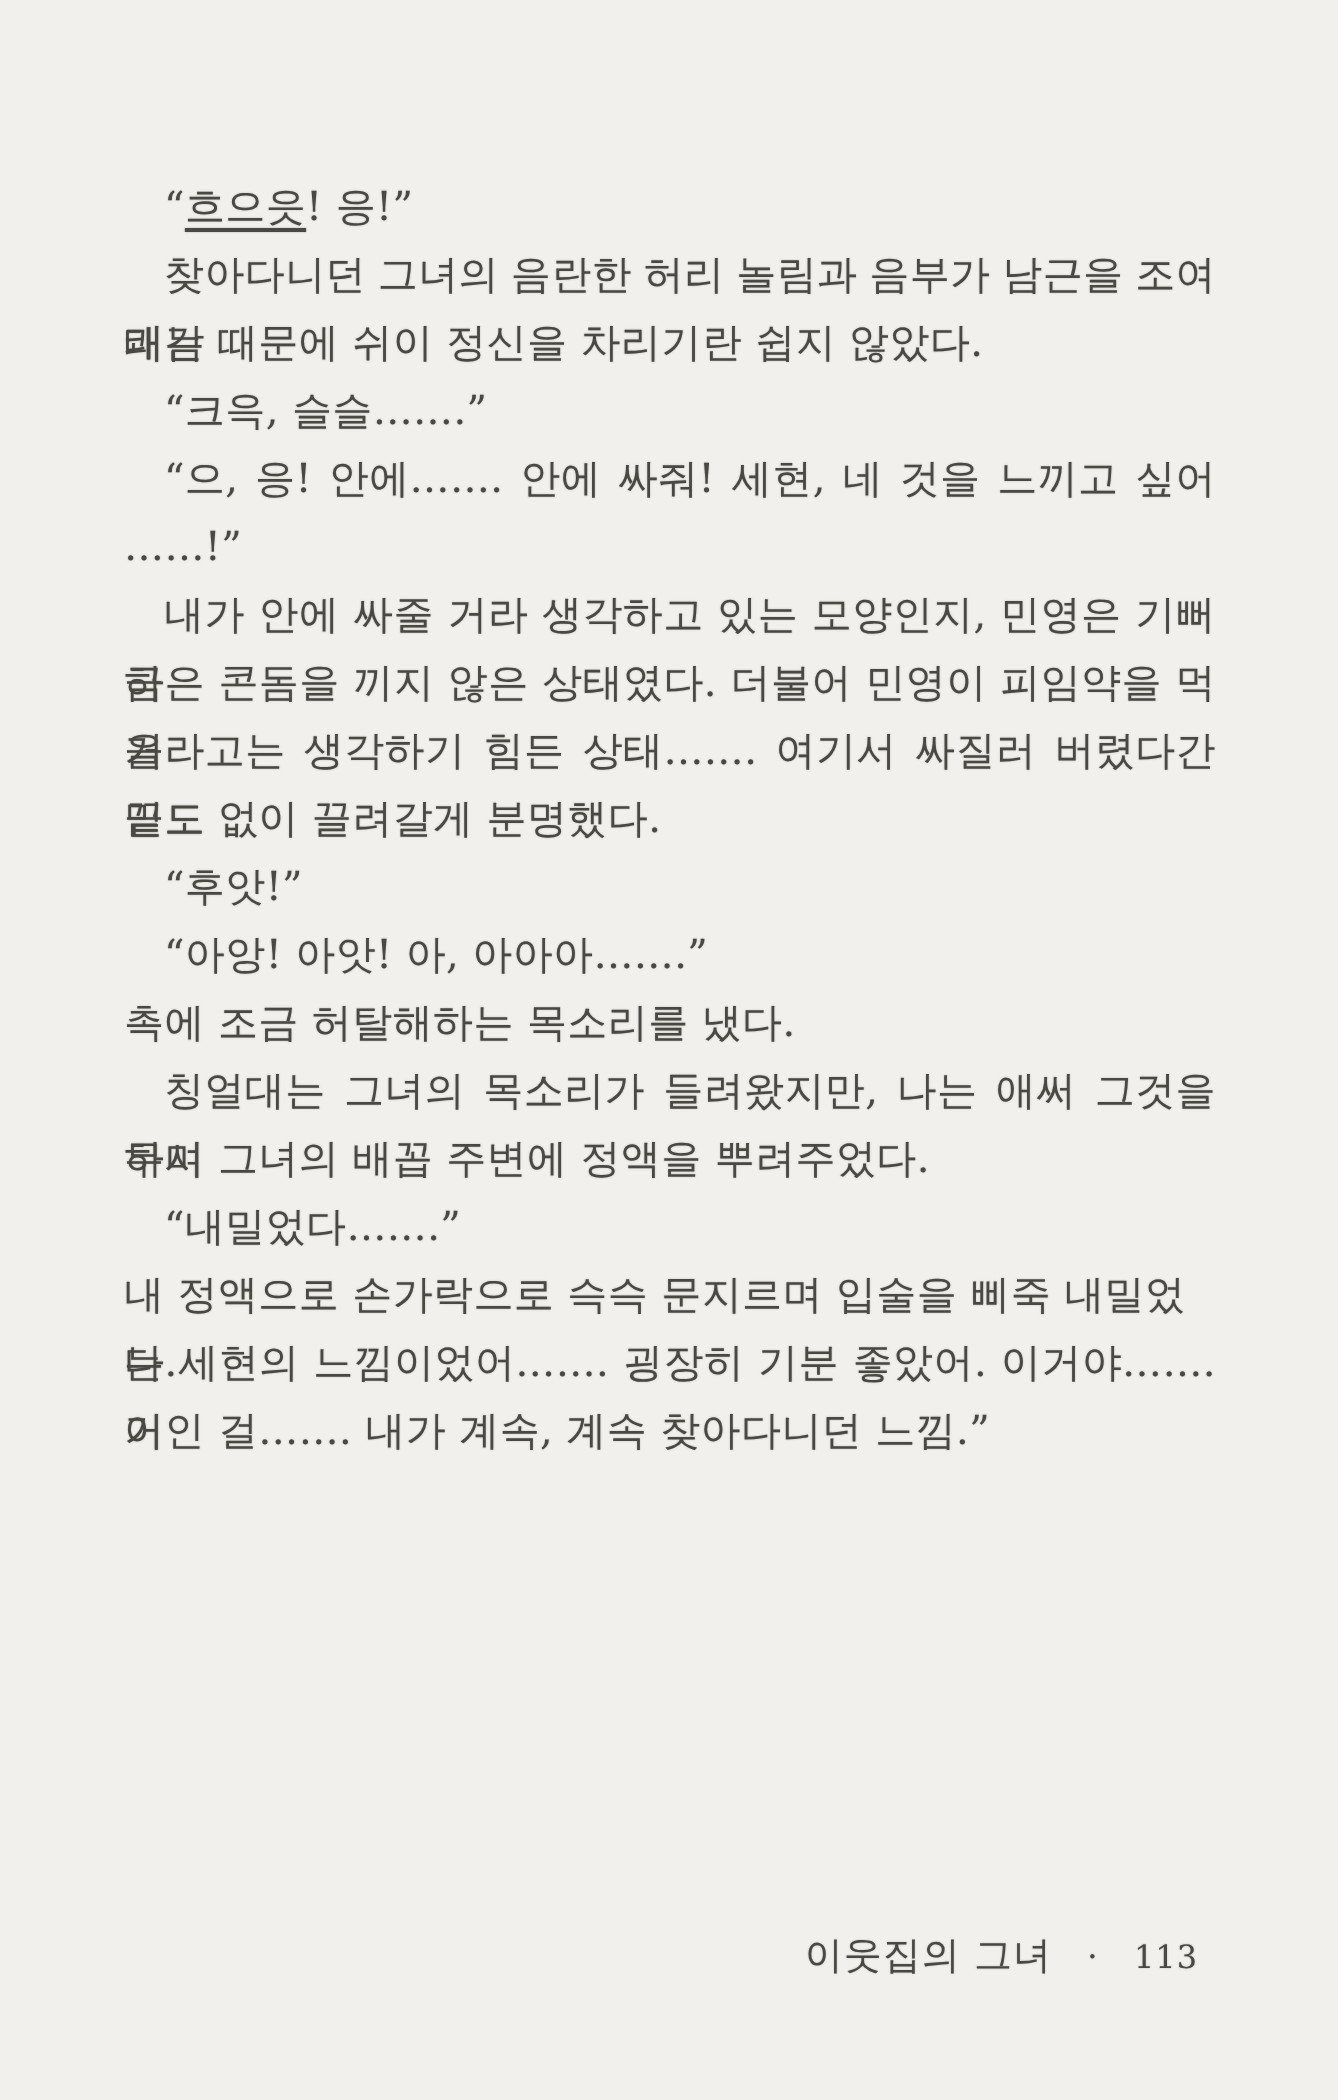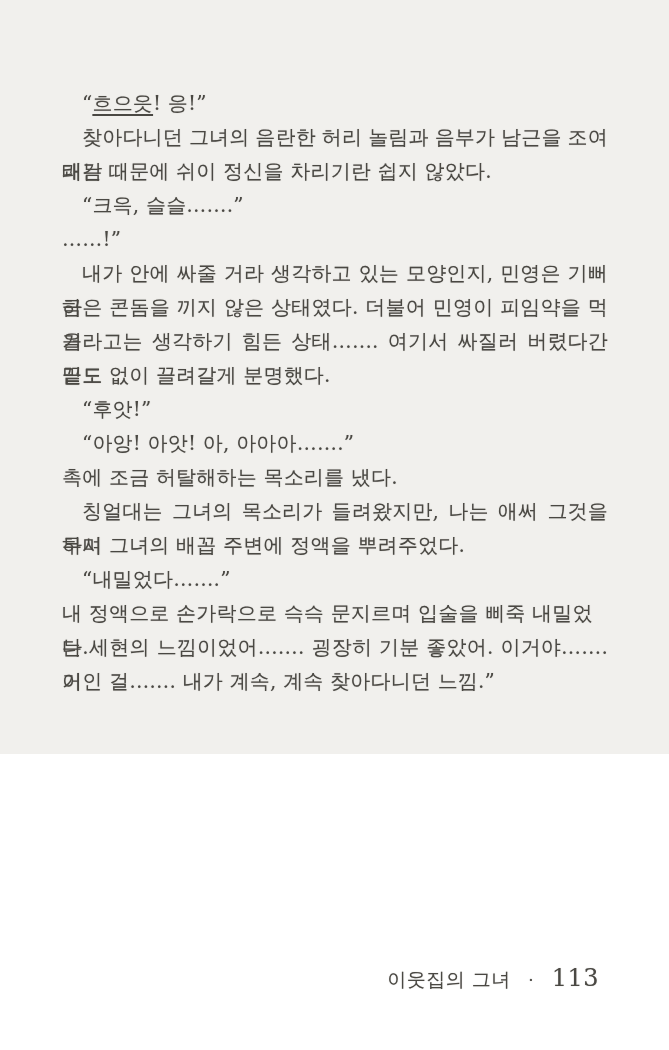--- a/index.html
+++ b/index.html
@@ -5,21 +5,21 @@
   html, body {
     margin: 0;
     padding: 0;
     width: 669px;
     height: 1050px;
     overflow: hidden;
   }
   .page {
     position: relative;
     width: 669px;
-    height: 754px;
+    height: 1050px;
     background: radial-gradient(130% 105% at 50% 45%, var(--paper, #f1f0ed) 68%, #ebe9e6 100%);
     font-family: "DejaVu Serif", "Liberation Serif", serif;
     color: var(--ink, #4a4843);
   }
   .body-text {
     position: absolute;
     left: 62px;
     top: 86px;
     width: 546px;
   }
@@ -52,32 +52,33 @@
     line-height: 30px;
     letter-spacing: 0.5px;
     text-shadow: 0 0 1px rgba(74, 72, 67, 0.35);
   }
   .footer .sep {
     display: inline-block;
     margin: 0 11px;
     font-size: 17px;
   }
   .footer .page-num {
-    font-size: 24px;
+    font-size: 16px;
   }
 </style>
 </head>
 <body>
 
 <div class="page">
   <div class="body-text" id="body-lines">
       <p class="line indent"><span>“</span><span class="underlined">흐으읏</span><span>! 응!”</span></p>
       <p class="line indent fill">찾아다니던 그녀의 음란한 허리 놀림과 음부가 남근을 조여 대는</p>
       <p class="line">쾌감 때문에 쉬이 정신을 차리기란 쉽지 않았다.</p>
       <p class="line indent">“크윽, 슬슬…….”</p>
+      <p class="line indent fill">“으, 응! 안에……. 안에 싸줘! 세현, 네 것을 느끼고 싶어</p>
       <p class="line">……!”</p>
       <p class="line indent fill">내가 안에 싸줄 거라 생각하고 있는 모양인지, 민영은 기뻐하</p>
       <p class="line fill">금은 콘돔을 끼지 않은 상태였다. 더불어 민영이 피임약을 먹을</p>
       <p class="line fill">거라고는 생각하기 힘든 상태……. 여기서 싸질러 버렸다간 밑도</p>
       <p class="line">끝도 없이 끌려갈게 분명했다.</p>
       <p class="line indent">“후앗!”</p>
       <p class="line indent">“아앙! 아앗! 아, 아아아…….”</p>
       <p class="line">촉에 조금 허탈해하는 목소리를 냈다.</p>
       <p class="line indent fill">칭얼대는 그녀의 목소리가 들려왔지만, 나는 애써 그것을 무시</p>
       <p class="line">하며 그녀의 배꼽 주변에 정액을 뿌려주었다.</p>

